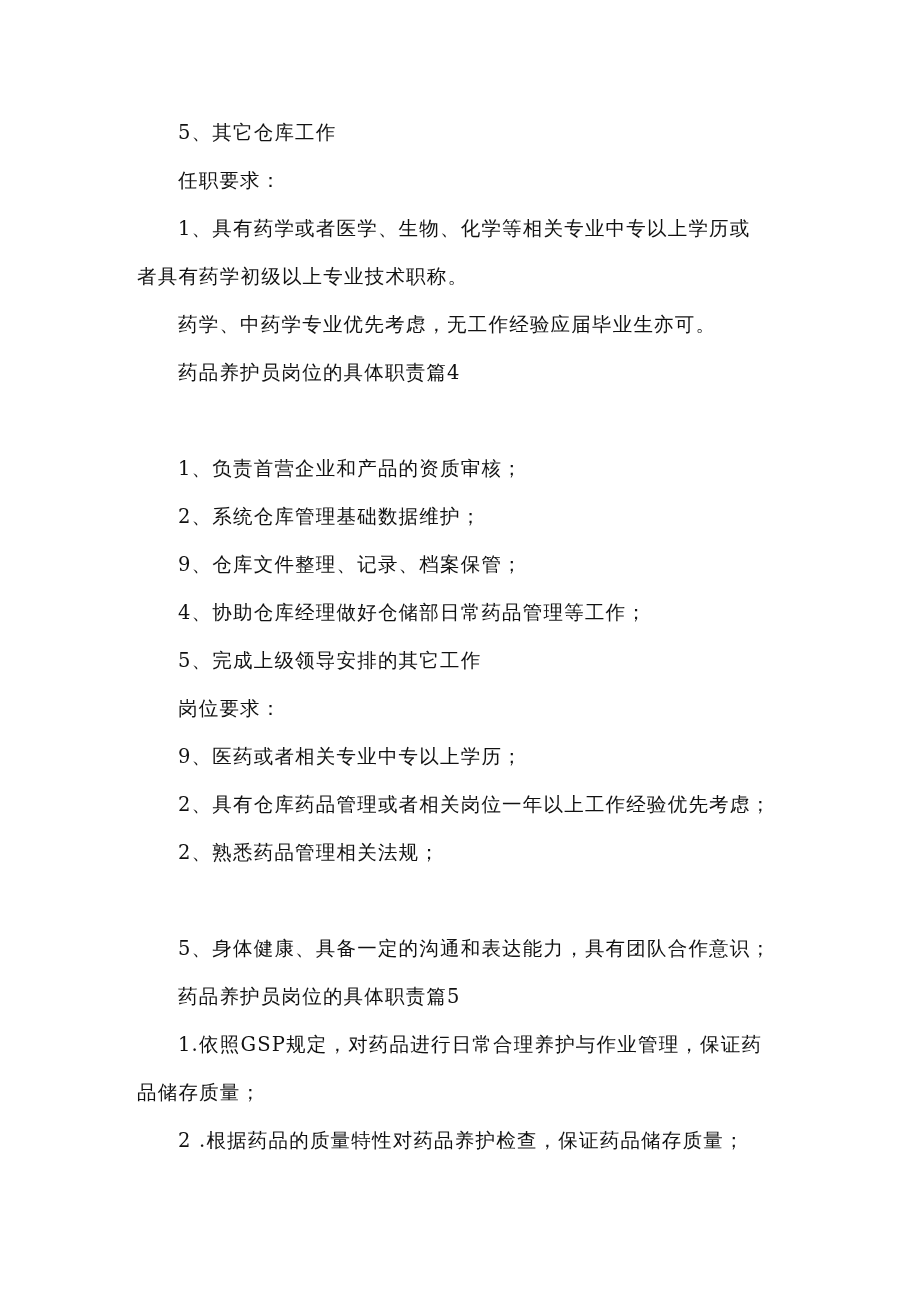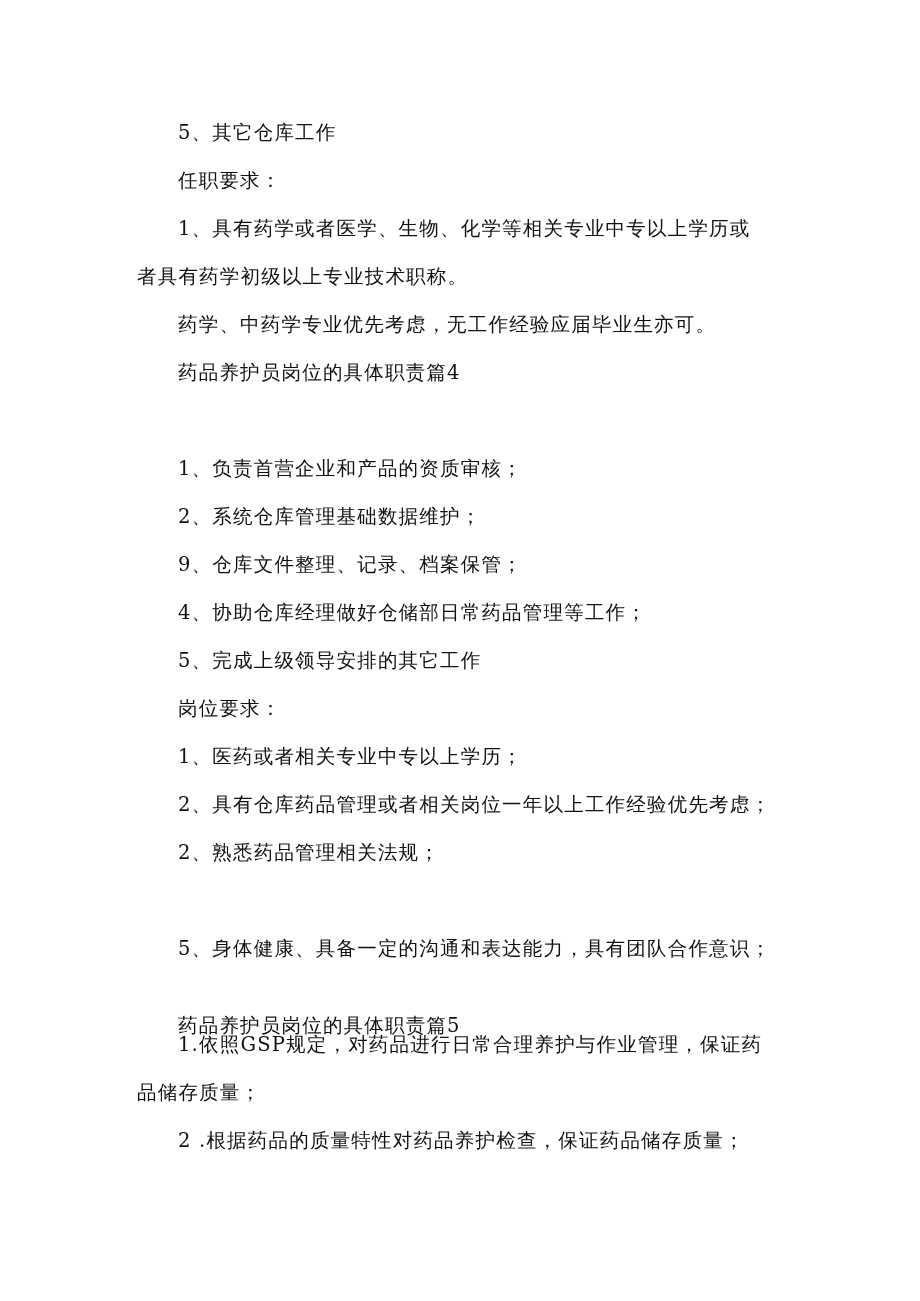--- a/index.html
+++ b/index.html
@@ -19,21 +19,21 @@
   <div class="line indent" style="top:217px">1、具有药学或者医学、生物、化学等相关专业中专以上学历或</div>
   <div class="line indent" style="top:313px">药学、中药学专业优先考虑，无工作经验应届毕业生亦可。</div>
   <div class="line" style="top:265px">者具有药学初级以上专业技术职称。</div>
   <div class="line indent" style="top:361px">药品养护员岗位的具体职责篇4</div>
   <div class="line indent" style="top:457px">1、负责首营企业和产品的资质审核；</div>
   <div class="line indent" style="top:505px">2、系统仓库管理基础数据维护；</div>
   <div class="line indent" style="top:553px">9、仓库文件整理、记录、档案保管；</div>
   <div class="line indent" style="top:601px">4、协助仓库经理做好仓储部日常药品管理等工作；</div>
   <div class="line indent" style="top:649px">5、完成上级领导安排的其它工作</div>
   <div class="line indent" style="top:697px">岗位要求：</div>
-  <div class="line indent" style="top:745px">1、医药或者相关专业中专以上学历；</div>
+  <div class="line indent" style="top:745px">9、医药或者相关专业中专以上学历；</div>
   <div class="line indent" style="top:793px">2、具有仓库药品管理或者相关岗位一年以上工作经验优先考虑；</div>
   <div class="line indent" style="top:841px">2、熟悉药品管理相关法规；</div>
   <div class="line indent" style="top:937px">5、身体健康、具备一定的沟通和表达能力，具有团队合作意识；</div>
-  <div class="line indent" style="top:1014px">药品养护员岗位的具体职责篇5</div>
+  <div class="line indent" style="top:985px">药品养护员岗位的具体职责篇5</div>
   <div class="line indent" style="top:1033px">1.依照GSP规定，对药品进行日常合理养护与作业管理，保证药</div>
   <div class="line" style="top:1081px">品储存质量；</div>
   <div class="line indent" style="top:1129px">2 .根据药品的质量特性对药品养护检查，保证药品储存质量；</div>
 </div>
 
 </body></html>

